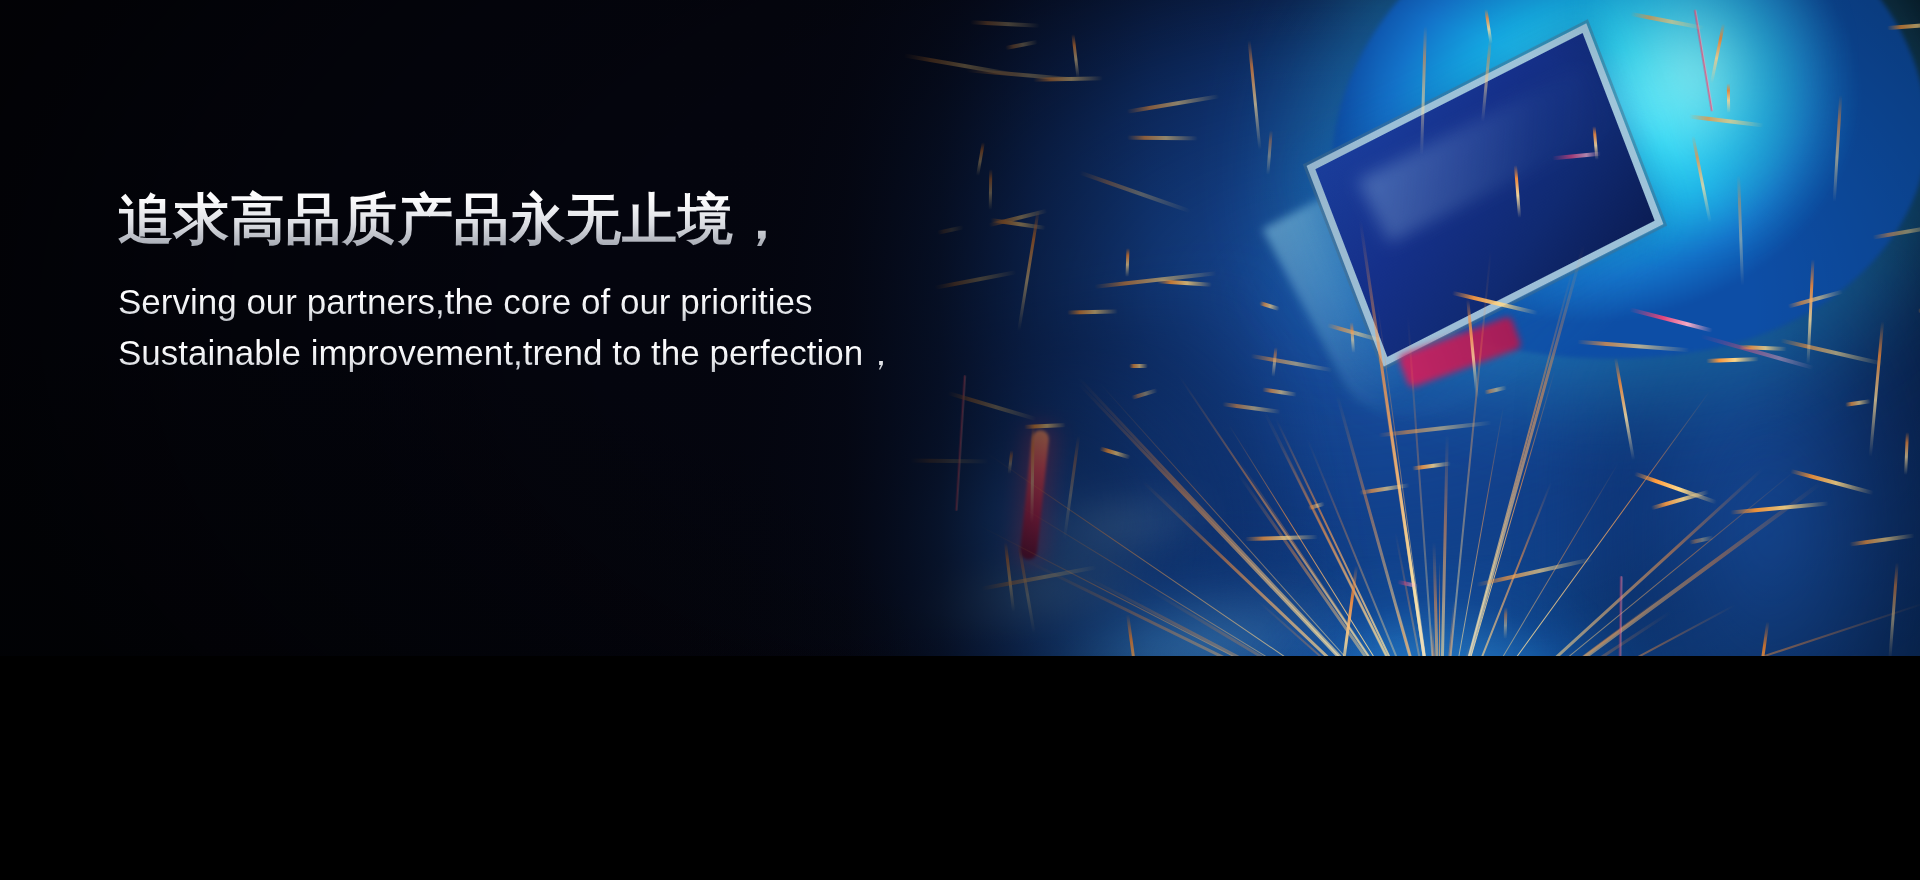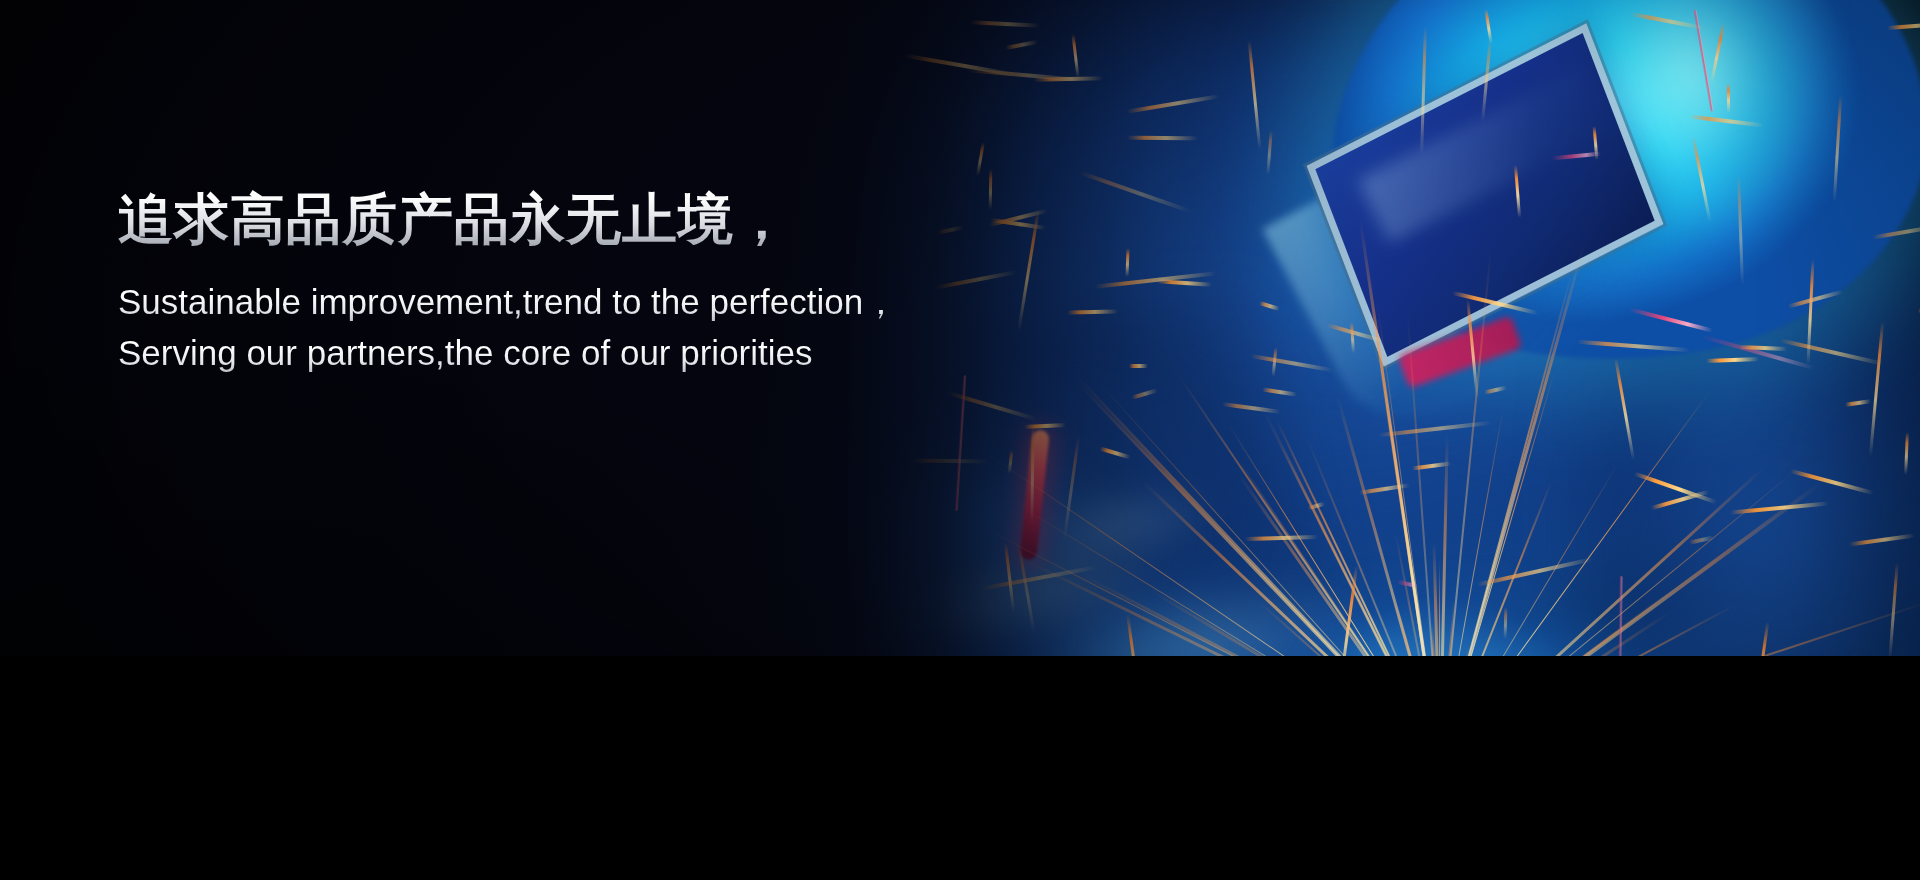--- a/index.html
+++ b/index.html
@@ -597,18 +597,18 @@
       </div>
   </div>
 
   <div class="left-fade"></div>
   <div class="bottom-left-fade"></div>
   <div class="vignette"></div>
 
   <div class="copy">
     <div class="headline">追求高品质产品永无止境，</div>
     <div class="sub-group">
+      <div class="subline">Serving our partners,the core of our priorities</div>
       <div class="subline">Sustainable improvement,trend to the perfection，</div>
-      <div class="subline">Serving our partners,the core of our priorities</div>
     </div>
   </div>
 
 </div>
 
 </body></html>

